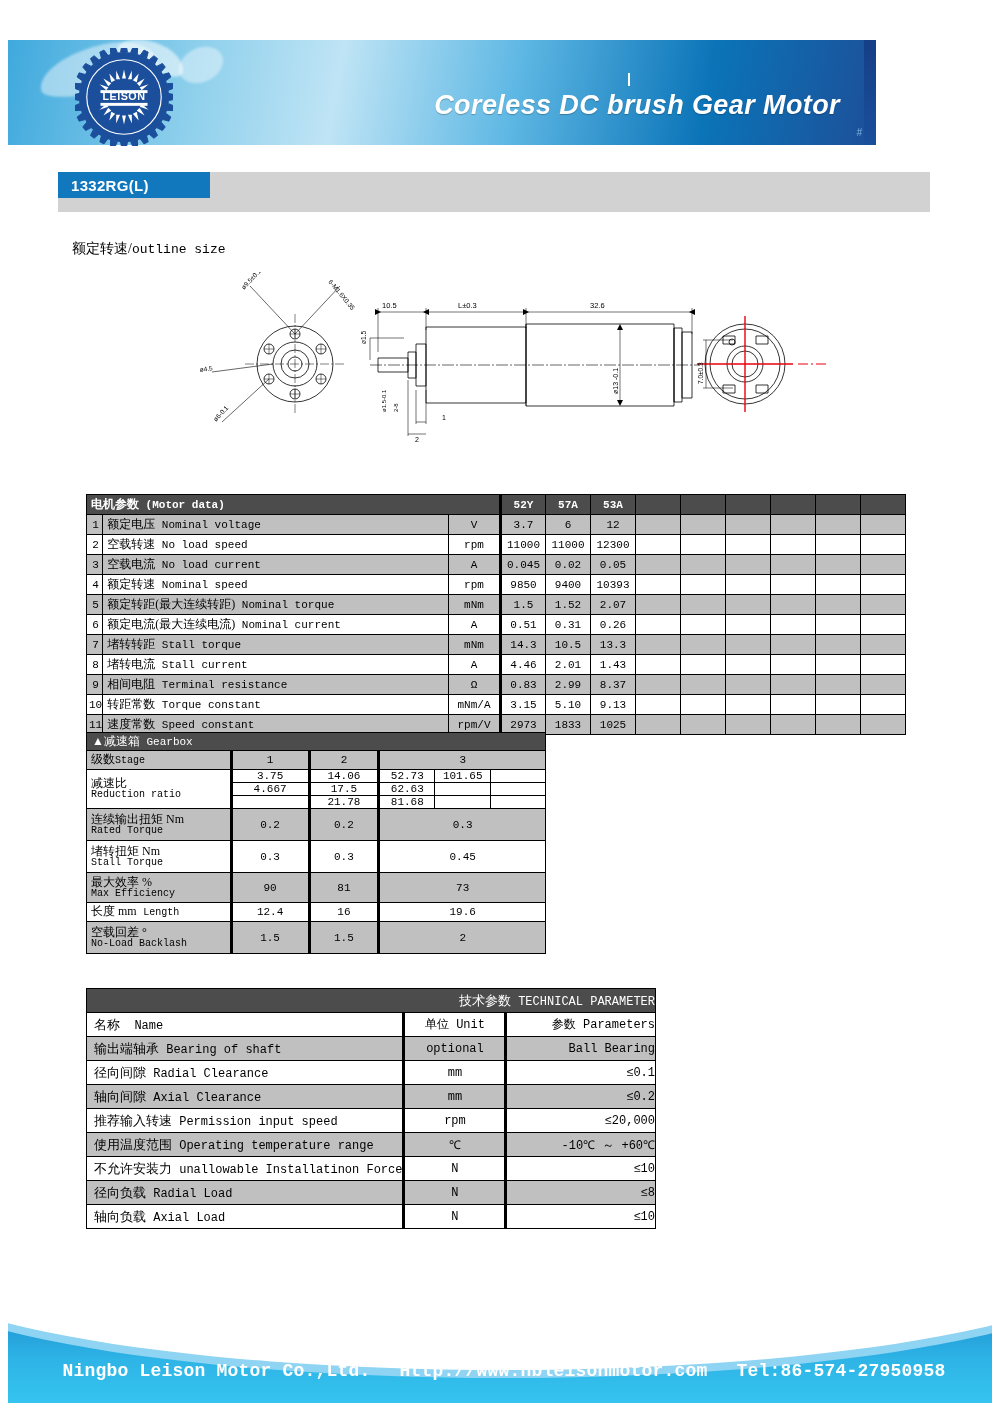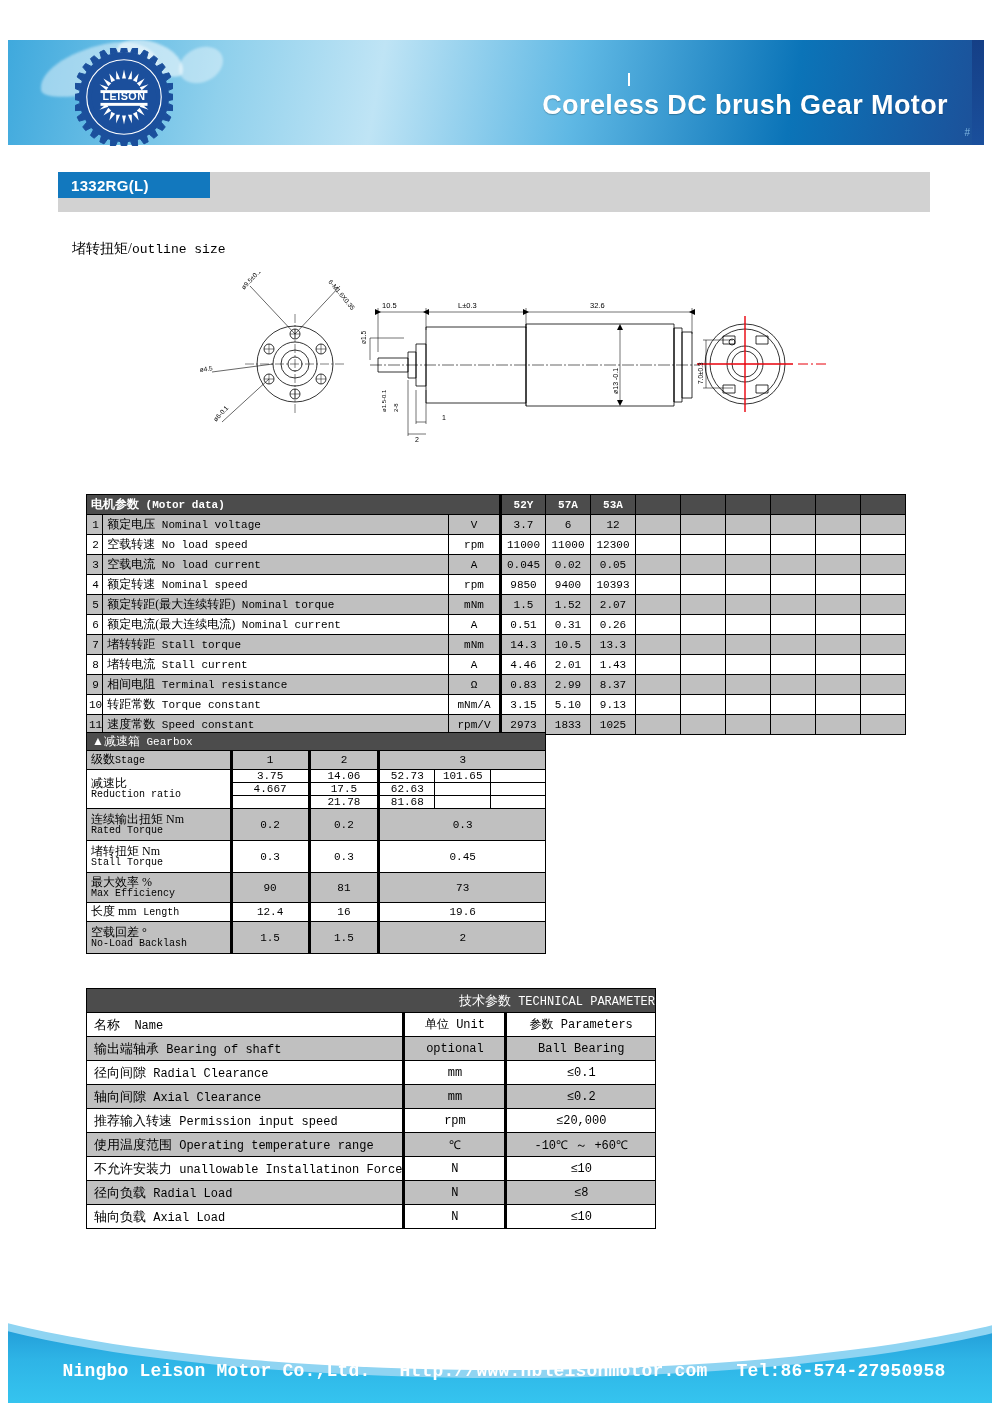--- a/index.html
+++ b/index.html
@@ -7,22 +7,23 @@
   body {
     width:992px; height:1403px; position:relative; overflow:hidden;
     background:#fff;
     font-family:"Liberation Sans", sans-serif;
     -webkit-font-smoothing:none;
   }
 
   
   .header-wrap { position:absolute; left:0; top:0; width:992px; height:150px; }
   .header-band {
-    position:absolute; left:8px; top:40px; width:976px; height:105px;
+    position:absolute; left:8px; top:40px; width:868px; height:105px;
     background:linear-gradient(100deg,#3fa9dd 0%,#8fd0ec 22%,#bfe4f5 38%,#5fb8e4 58%,#0b74b8 80%,#1d4f98 100%);
+    font-style:italic;
   }
   .header-band:after{
     content:""; position:absolute; right:0; top:0; width:12px; height:100%;
     background:linear-gradient(180deg,#153f86,#1a4f9c);
   }
   .hdr-cloud1{
     position:absolute; left:30px; top:6px; width:120px; height:46px;
     background:rgba(255,255,255,.45);
     border-radius:60% 40% 55% 45% / 70% 60% 40% 30%;
     transform:rotate(-12deg); filter:blur(1px);
@@ -107,21 +108,21 @@
   .g-white{ background:#ffffff; }
 
   
   #tech-table { left:86px; top:988px; width:570px; }
   #tech-table td { height:24px; font-size:12px; }
   .tp-head { background:#4c4c4c; color:#fff; text-align:right; padding-left:7px !important; font-size:12px; }
   .tp-head .zh { font-family:"Liberation Serif", serif; font-size:13px; }
   .tp-name { width:308px; text-align:left; padding-left:7px !important; white-space:nowrap; }
   .tp-name .zh { font-family:"Liberation Serif", serif; font-size:13px; }
   .tp-unit { width:105px; text-align:center; }
-  .tp-param{ width:155px; text-align:center; }
+  .tp-param{ width:155px; text-align:right; }
   .tp-sep { border-left:3px solid #000 !important; }
 
   
   .footer { position:absolute; left:8px; bottom:0; width:992px; height:145px; overflow:hidden;font-family:Liberation Mono, monospace; }
   .footer-bg {
     position:absolute; left:0; top:0; width:992px; height:145px;
     background:linear-gradient(180deg,#0b6fba 0%,#1b8fd0 35%,#2eb4e6 70%,#35c4ef 100%);
   }
   .footer-wave-white{
     position:absolute; left:-120px; top:-118px; width:1232px; height:230px;
@@ -193,21 +194,21 @@
       <text x="50" y="53.5" text-anchor="middle" fill="#ffffff" font-size="11" font-family="Liberation Sans, sans-serif" font-weight="bold" letter-spacing="0.5">LEISON</text>
     </svg>
   </div>
 </div>
 
 <div class="model-bar">
   <div class="model-tag">1332RG(L)</div>
 </div>
 
 <div class="outline-label">
-  <span>堵转扭矩/</span><span class="en">outline size</span>
+  <span>额定转速/</span><span class="en">outline size</span>
 </div>
 
 <div class="drawing">
 <svg width="640" height="180" viewBox="0 0 640 180">
   <g stroke="#000" fill="none" stroke-width="0.8" font-family="Liberation Sans, sans-serif" font-size="7">
 
     <g>
       <circle cx="95" cy="92" r="38"></circle>
       <circle cx="95" cy="92" r="22"></circle>
       <circle cx="95" cy="92" r="14"></circle>

